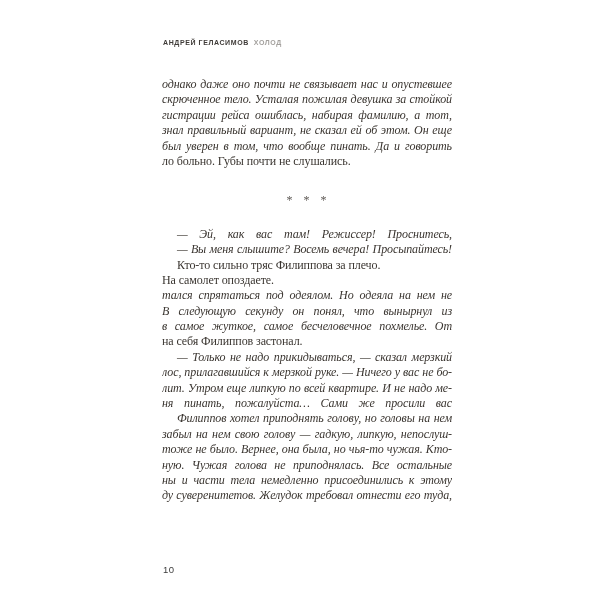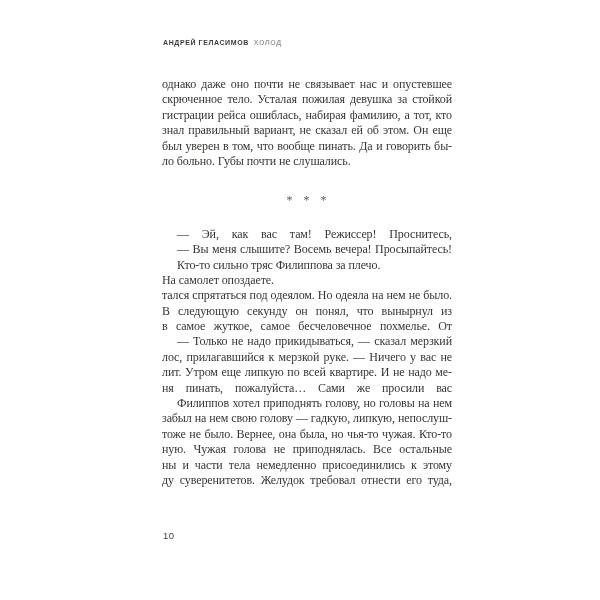--- a/index.html
+++ b/index.html
@@ -45,37 +45,38 @@
     color: #3a3530;
   }
   .line {
     height: 15.4px;
     overflow: hidden;
     text-align: left;
   }
   .line.j {
     text-align: justify;
     text-align-last: justify;
+    font-style: italic;
   }
   .line.ind {
     padding-left: 15px;
   }
   .separator {
     height: 15.4px;
     margin: 24px 0 18px 0;
     text-align: center;
     color: #5a5551;
     font-size: 12px;
     word-spacing: 6px;
     letter-spacing: 1px;
   }
   .page-number {
     position: absolute;
     left: 163px;
-    top: 530px;
+    top: 564px;
     font-family: "Liberation Sans", sans-serif;
     font-size: 9.5px;
     letter-spacing: 0.5px;
     color: #3a3a3a;
   }
 </style>
 </head>
 <body>
 
 <div class="page">
@@ -92,20 +93,21 @@
       <div class="line j">был уверен в том, что вообще пинать. Да и говорить бы-</div>
       <div class="line">ло больно. Губы почти не слушались.</div>
       <div class="separator">* * *</div>
       <div class="line j ind">— Эй, как вас там! Режиссер! Проснитесь, пожалуйста…</div>
       <div class="line j ind">— Вы меня слышите? Восемь вечера! Просыпайтесь!</div>
       <div class="line ind">Кто-то сильно тряс Филиппова за плечо.</div>
       <div class="line">На самолет опоздаете.</div>
       <div class="line j">тался спрятаться под одеялом. Но одеяла на нем не было.</div>
       <div class="line j">В следующую секунду он понял, что вынырнул из небытия</div>
       <div class="line j">в самое жуткое, самое бесчеловечное похмелье. От обиды</div>
+      <div class="line">на себя Филиппов застонал.</div>
       <div class="line j ind">— Только не надо прикидываться, — сказал мерзкий го-</div>
       <div class="line j">лос, прилагавшийся к мерзкой руке. — Ничего у вас не бо-</div>
       <div class="line j">лит. Утром еще липкую по всей квартире. И не надо ме-</div>
       <div class="line j">ня пинать, пожалуйста… Сами же просили вас разбудить.</div>
       <div class="line j ind">Филиппов хотел приподнять голову, но головы на нем</div>
       <div class="line j">забыл на нем свою голову — гадкую, липкую, непослуш-</div>
       <div class="line j">тоже не было. Вернее, она была, но чья-то чужая. Кто-то</div>
       <div class="line j">ную. Чужая голова не приподнялась. Все остальные орга-</div>
       <div class="line j">ны и части тела немедленно присоединились к этому пара-</div>
       <div class="line j">ду суверенитетов. Желудок требовал отнести его туда, где</div>

